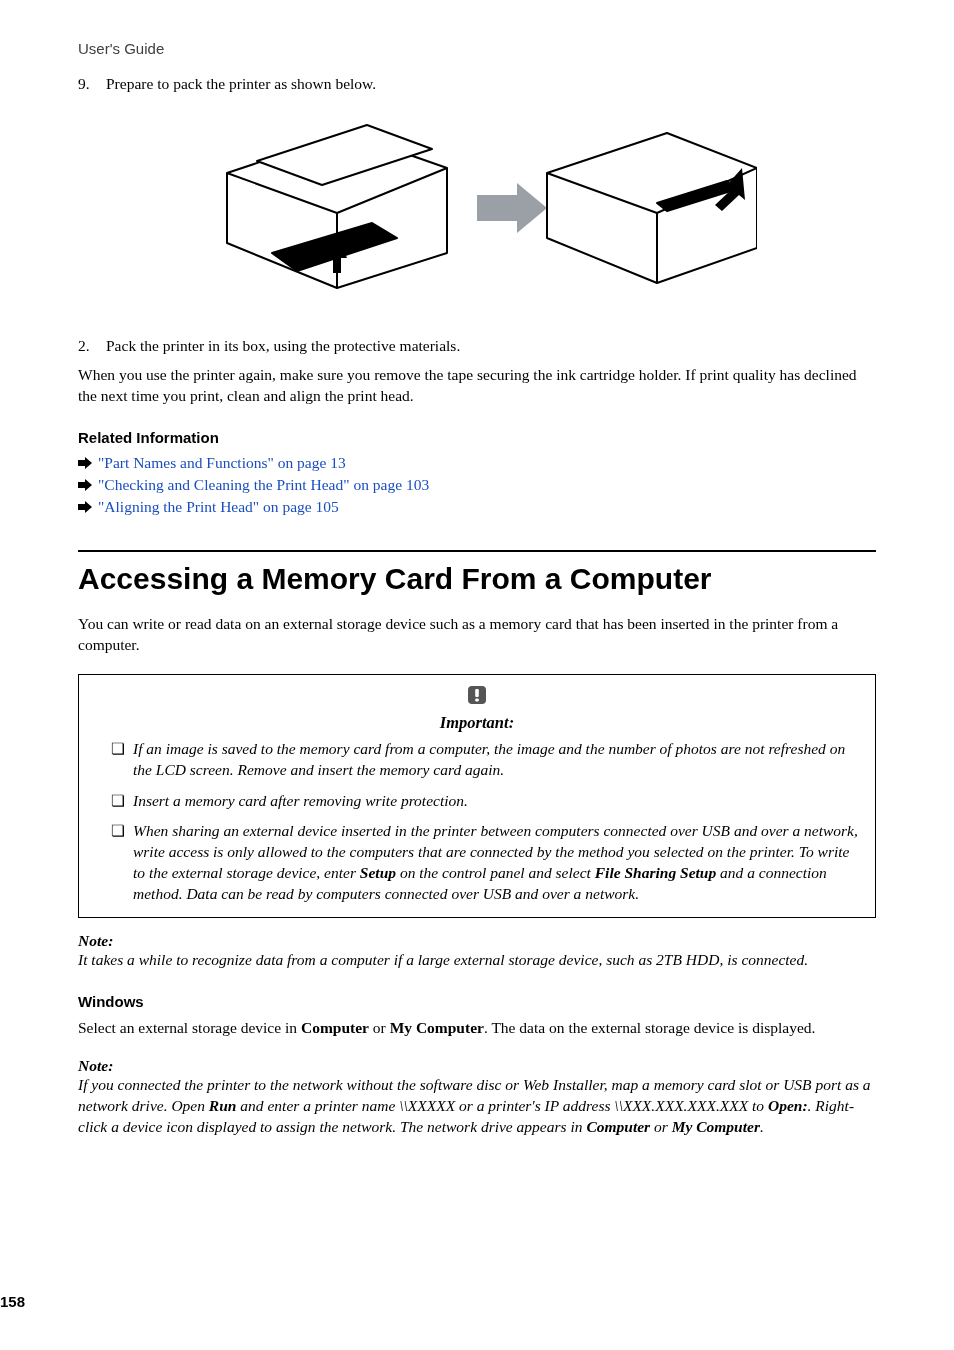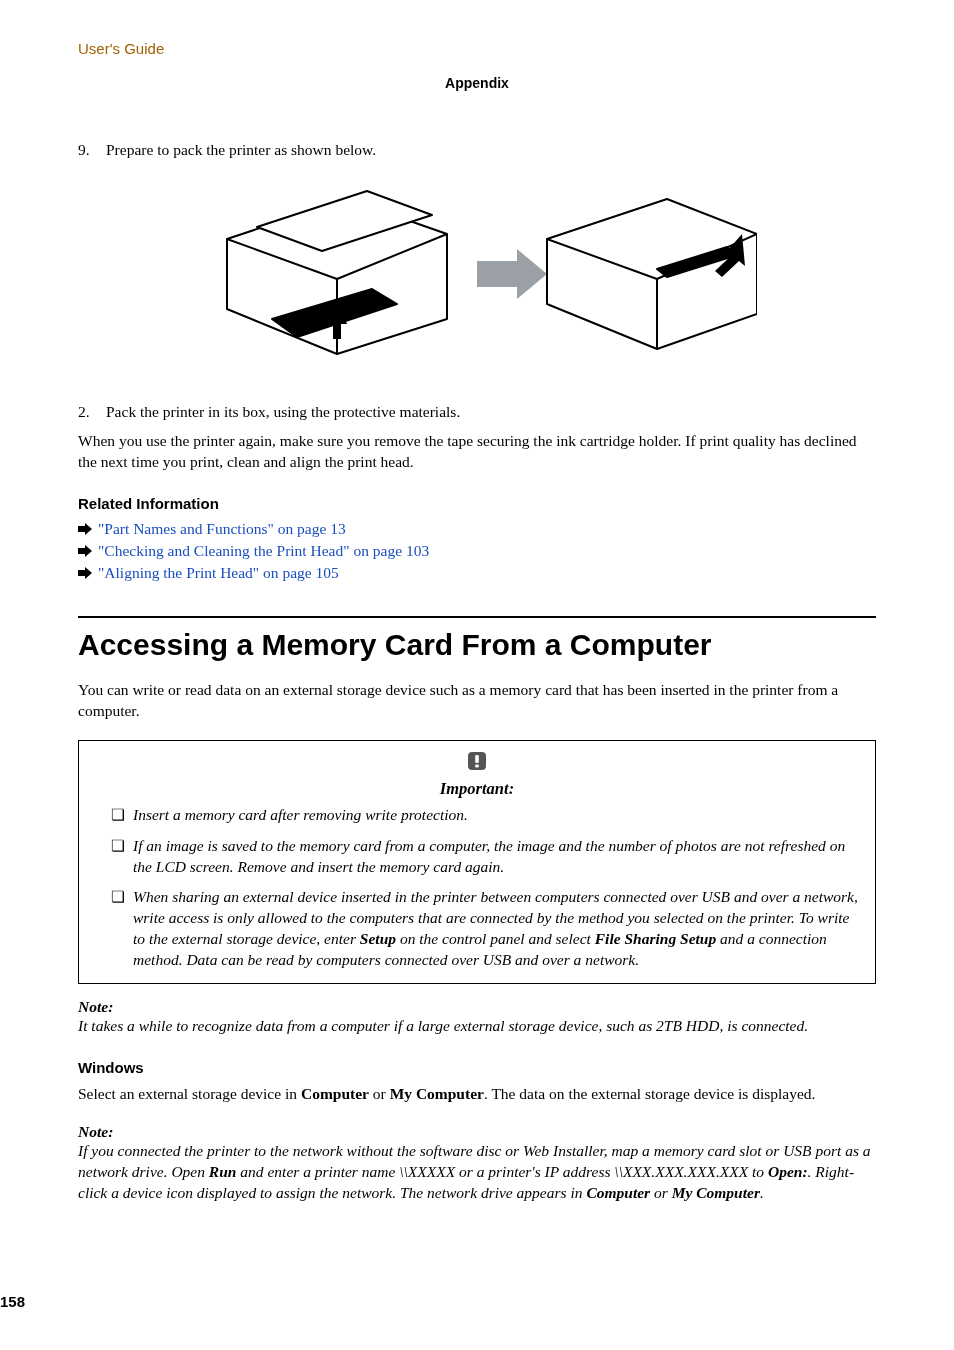--- a/index.html
+++ b/index.html
@@ -13,21 +13,21 @@
     background: #fff;
     box-sizing: border-box;
     position: relative;
   }
   .page {
     padding: 40px 78px 0 78px;
   }
   .header-title {
     font-family: Arial, Helvetica, sans-serif;
     font-size: 15px;
-    color: #a16207;
+    color: #404040;
     margin-bottom: 18px;
   }
   .breadcrumb {
     font-family: Arial, Helvetica, sans-serif;
     font-weight: bold;
     font-size: 14px;
     text-align: center;
     margin-bottom: 50px;
   }
   .step-row {
@@ -143,21 +143,20 @@
     font-size: 15px;
   }
   b { font-weight: bold; }
 </style>
 </head>
 <body>
 
 <div class="page">
 
   <div class="header-title">User's Guide</div>
-  <div class="breadcrumb">Appendix</div>
 
   <div class="step-row">
     <div class="step-num">9.</div>
     <div class="step-text">Prepare to pack the printer as shown below.</div>
   </div>
 
   <div class="figure">
     <svg width="560" height="190" viewBox="0 0 560 190">
 
       <g stroke="#000" stroke-width="2" fill="#fff" stroke-linejoin="round">
@@ -229,22 +228,22 @@
   <div class="callout">
     <div class="callout-header">
       <svg class="important-icon" viewBox="0 0 20 20">
         <rect x="1" y="1" width="18" height="18" rx="4" fill="#555"></rect>
         <rect x="8.2" y="4" width="3.6" height="8" rx="1.2" fill="#fff"></rect>
         <rect x="8.2" y="13.5" width="3.6" height="3" rx="1.2" fill="#fff"></rect>
       </svg>
       <span class="callout-title">Important:</span>
     </div>
     <ul class="callout-list">
+      <li>If an image is saved to the memory card from a computer, the image and the number of photos are not refreshed on the LCD screen. Remove and insert the memory card again.</li>
       <li>Insert a memory card after removing write protection.</li>
-      <li>If an image is saved to the memory card from a computer, the image and the number of photos are not refreshed on the LCD screen. Remove and insert the memory card again.</li>
       <li>
         <span>When sharing an external device inserted in the printer between computers connected over USB and over a network, write access is only allowed to the computers that are connected by the method you selected on the printer. To write to the external storage device, enter </span><b class="bold-it-non">Setup</b><span> on the control panel and select </span><b class="bold-it-non">File Sharing Setup</b><span> and a connection method. Data can be read by computers connected over USB and over a network.</span>
       </li>
     </ul>
   </div>
 
   <div class="note-label">Note:</div>
   <p class="note-body">It takes a while to recognize data from a computer if a large external storage device, such as 2TB HDD, is connected.</p>
 
   <div class="subhead">Windows</div>

